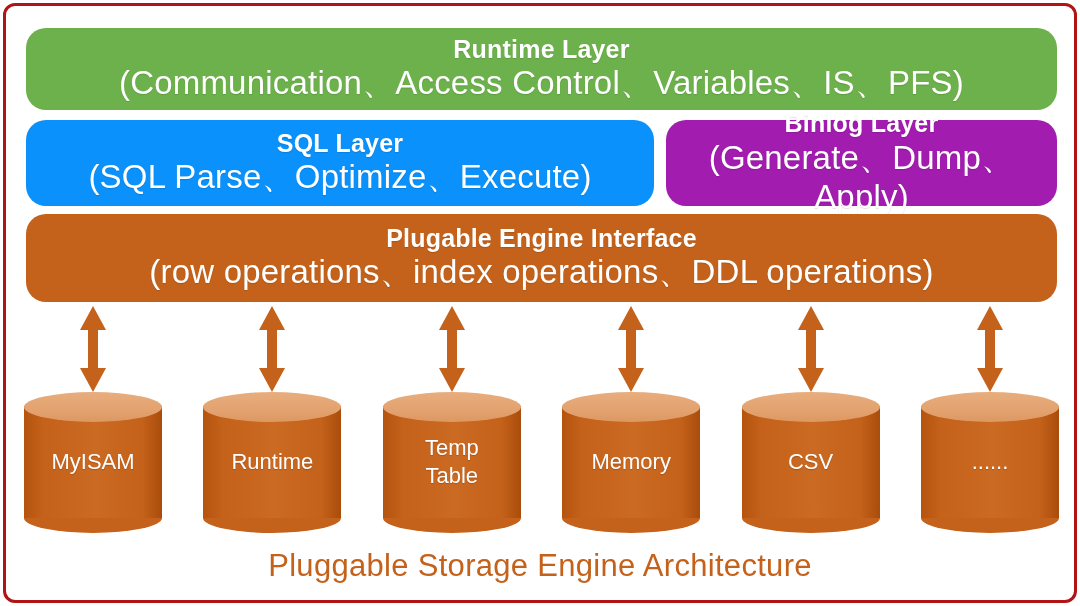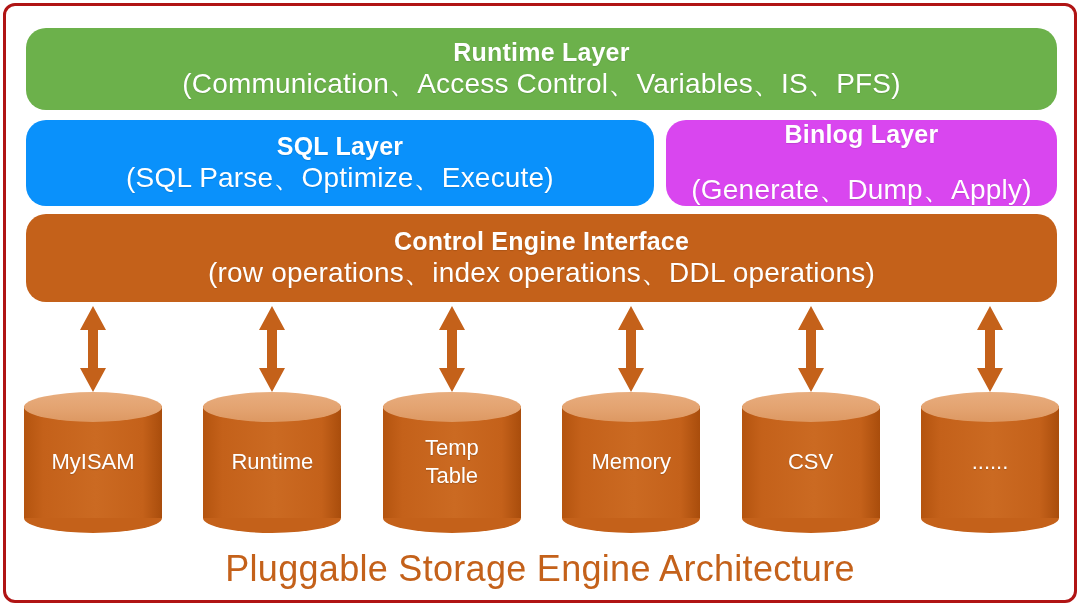--- a/index.html
+++ b/index.html
@@ -41,37 +41,36 @@
     text-align: center;
     line-height: 1.18;
     text-shadow: 0 1px 1px rgba(0,0,0,0.12);
   }
   .bar .line1 {
     font-size: 25px;
     font-weight: bold;
     letter-spacing: 0.2px;
   }
   .bar .line2 {
-    font-size: 28px;
+    font-size: 33px;
     font-weight: normal;
     letter-spacing: 0.2px;
   }
 
   #runtime-layer {
     left: 26px;  top: 28px;  width: 1031px; height: 82px;
     background: #6CB14B;
   }
   #sql-layer {
     left: 26px;  top: 120px; width: 628px;  height: 86px;
     background: #0A91FB;
   }
   #binlog-layer {
     left: 666px; top: 120px; width: 391px;  height: 86px;
-    background: #d946ef;
-    justify-content: space-between;
+    background: #a21caf;
   }
   #engine-interface {
     left: 26px;  top: 214px; width: 1031px; height: 88px;
     background: #C4611A;
   }
 
   
   .arrow {
     position: absolute;
     top: 306px;
@@ -128,21 +127,21 @@
     text-shadow: 0 1px 1px rgba(0,0,0,0.18);
   }
 
   #caption {
     position: absolute;
     left: 0;
     top: 548px;
     width: 1080px;
     text-align: center;
     color: #C4611A;
-    font-size: 36px;
+    font-size: 31px;
     letter-spacing: 0.3px;
   }
 </style>
 </head>
 <body>
 
 <div id="canvas">
 
   <div id="frame"></div>
 
@@ -155,21 +154,21 @@
     <div class="line1">SQL Layer</div>
     <div class="line2">(SQL Parse、Optimize、Execute)</div>
   </div>
 
   <div class="bar" id="binlog-layer">
     <div class="line1">Binlog Layer</div>
     <div class="line2">(Generate、Dump、Apply)</div>
   </div>
 
   <div class="bar" id="engine-interface">
-    <div class="line1">Control Engine Interface</div>
+    <div class="line1">Plugable Engine Interface</div>
     <div class="line2">(row operations、index operations、DDL operations)</div>
   </div>
 
   <div id="arrow-group">
       <div class="arrow" style="left: 78px;">
         <svg width="30" height="86" viewBox="0 0 30 86" xmlns="http://www.w3.org/2000/svg">
           <polygon points="15,0 28,24 20,24 20,62 28,62 15,86 2,62 10,62 10,24 2,24" fill="#C4611A"></polygon>
         </svg>
       </div>
       <div class="arrow" style="left: 257.4px;">

